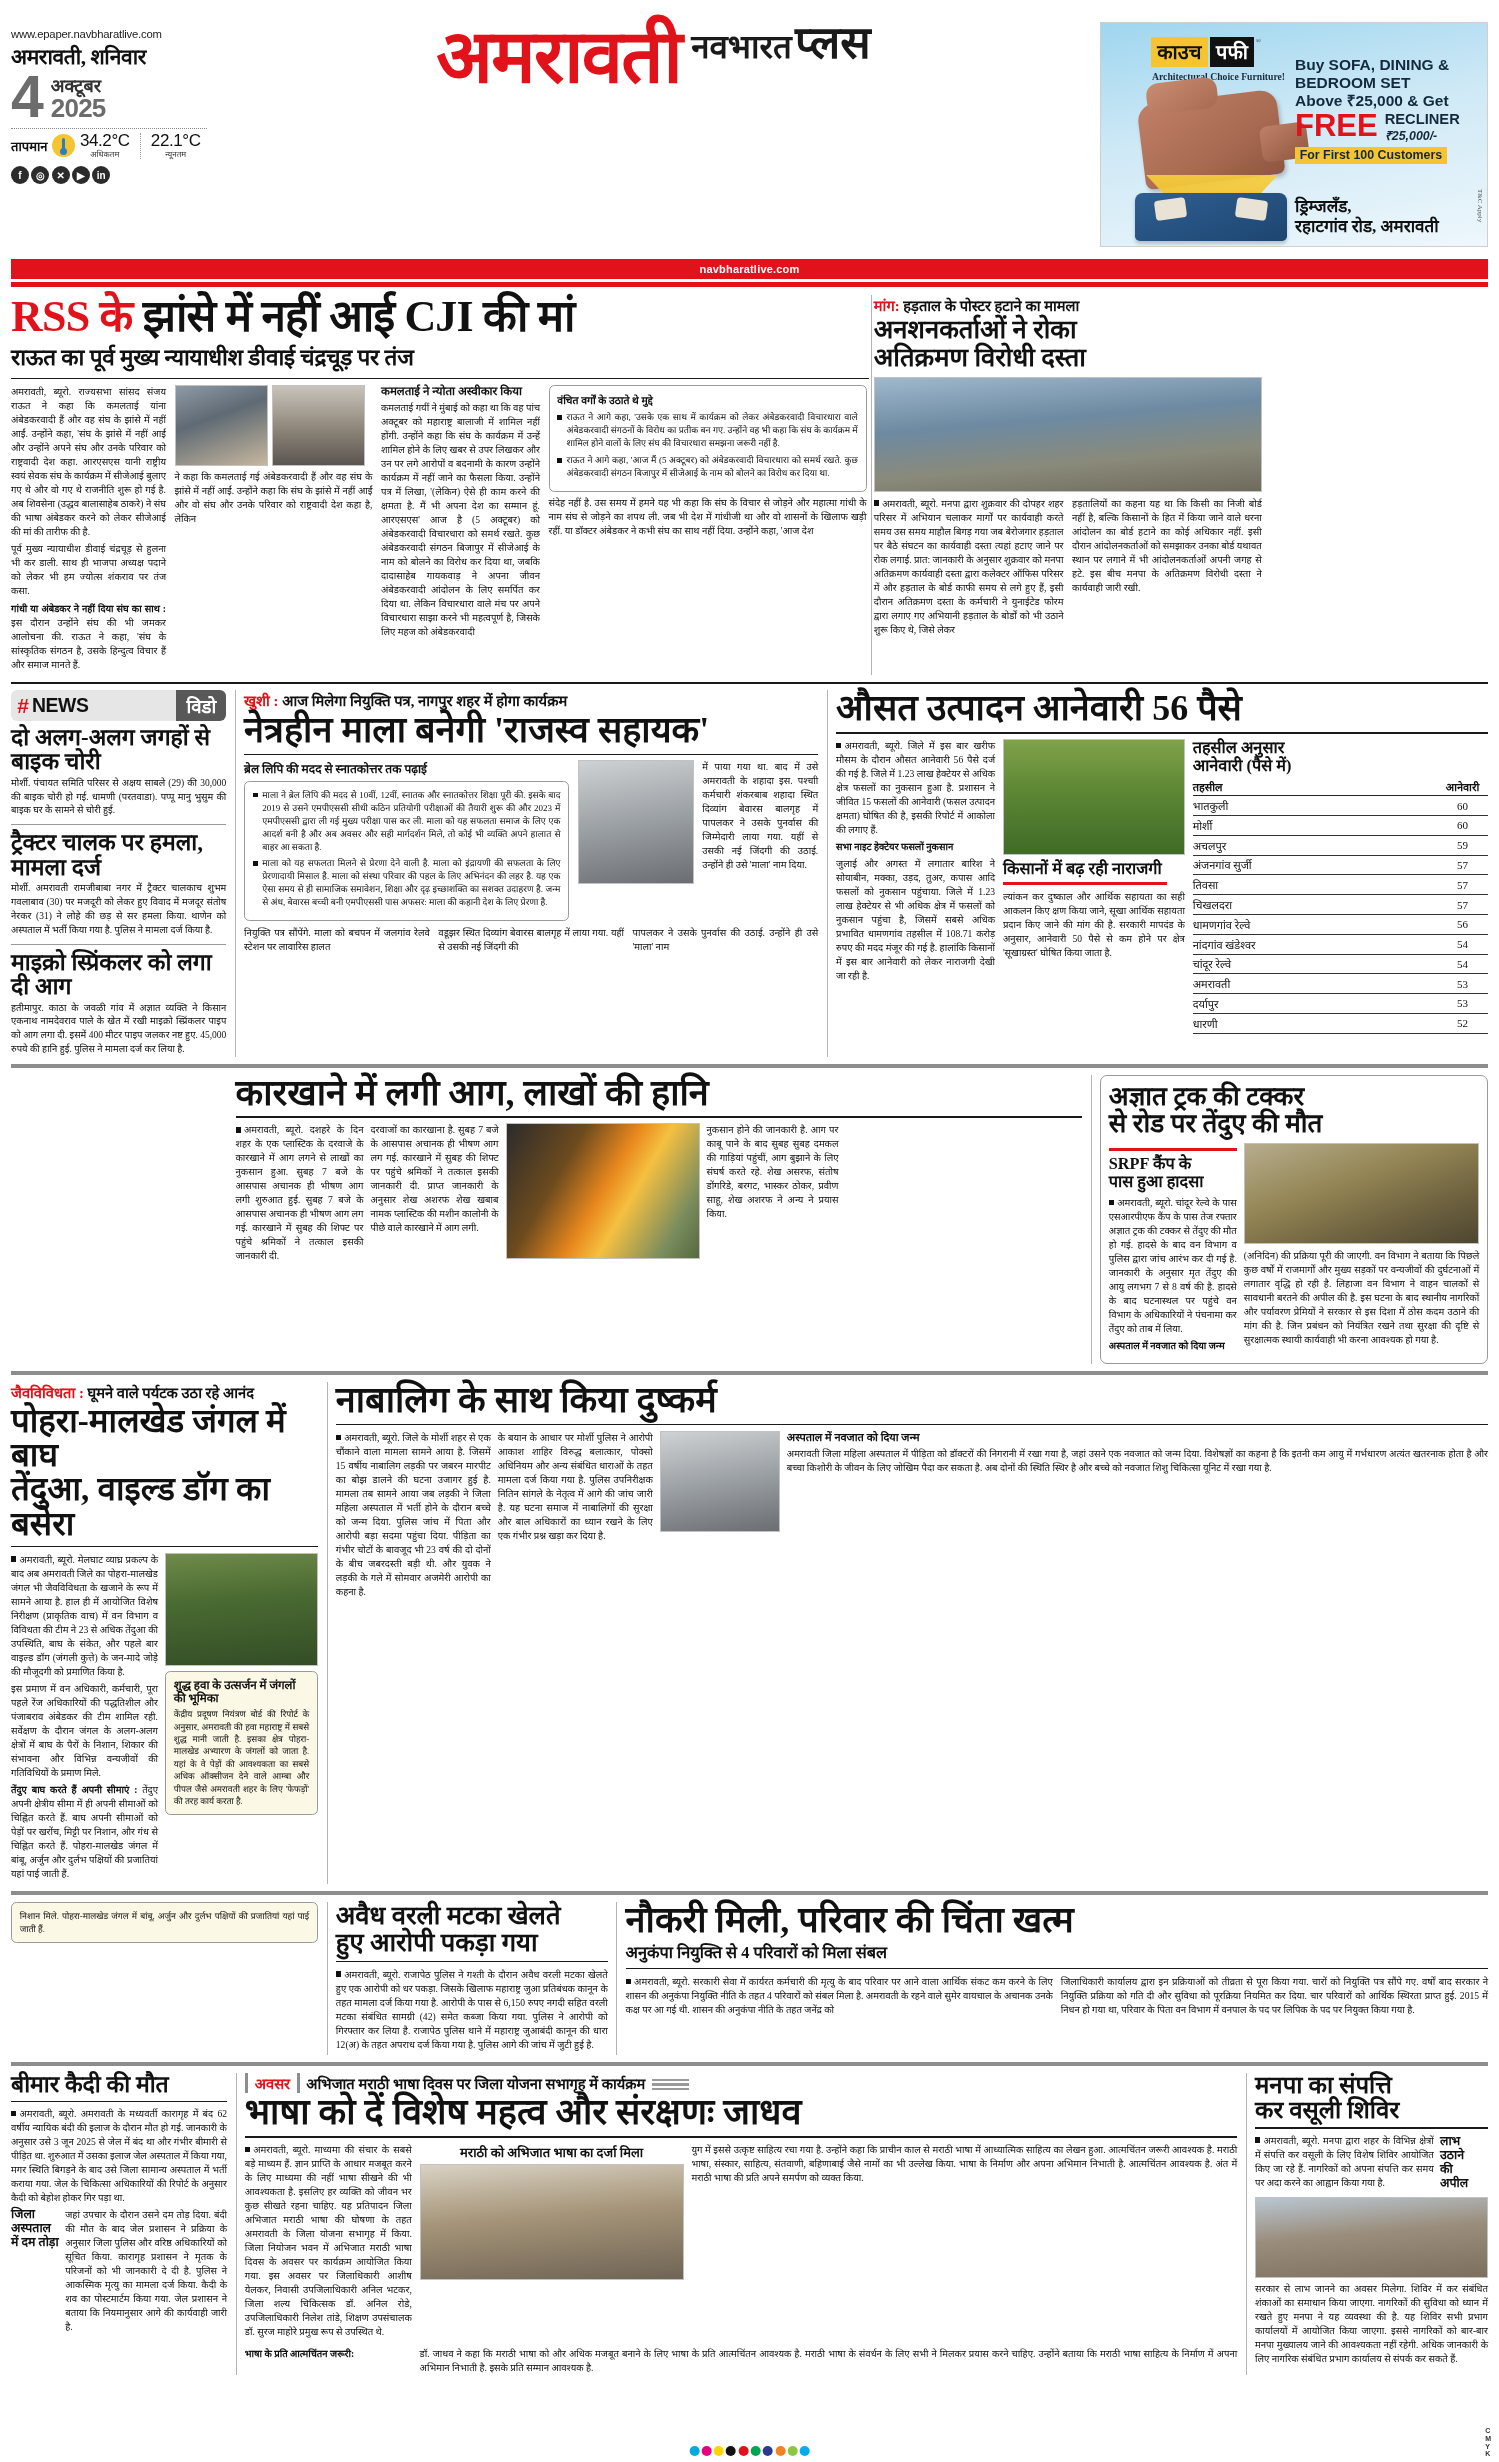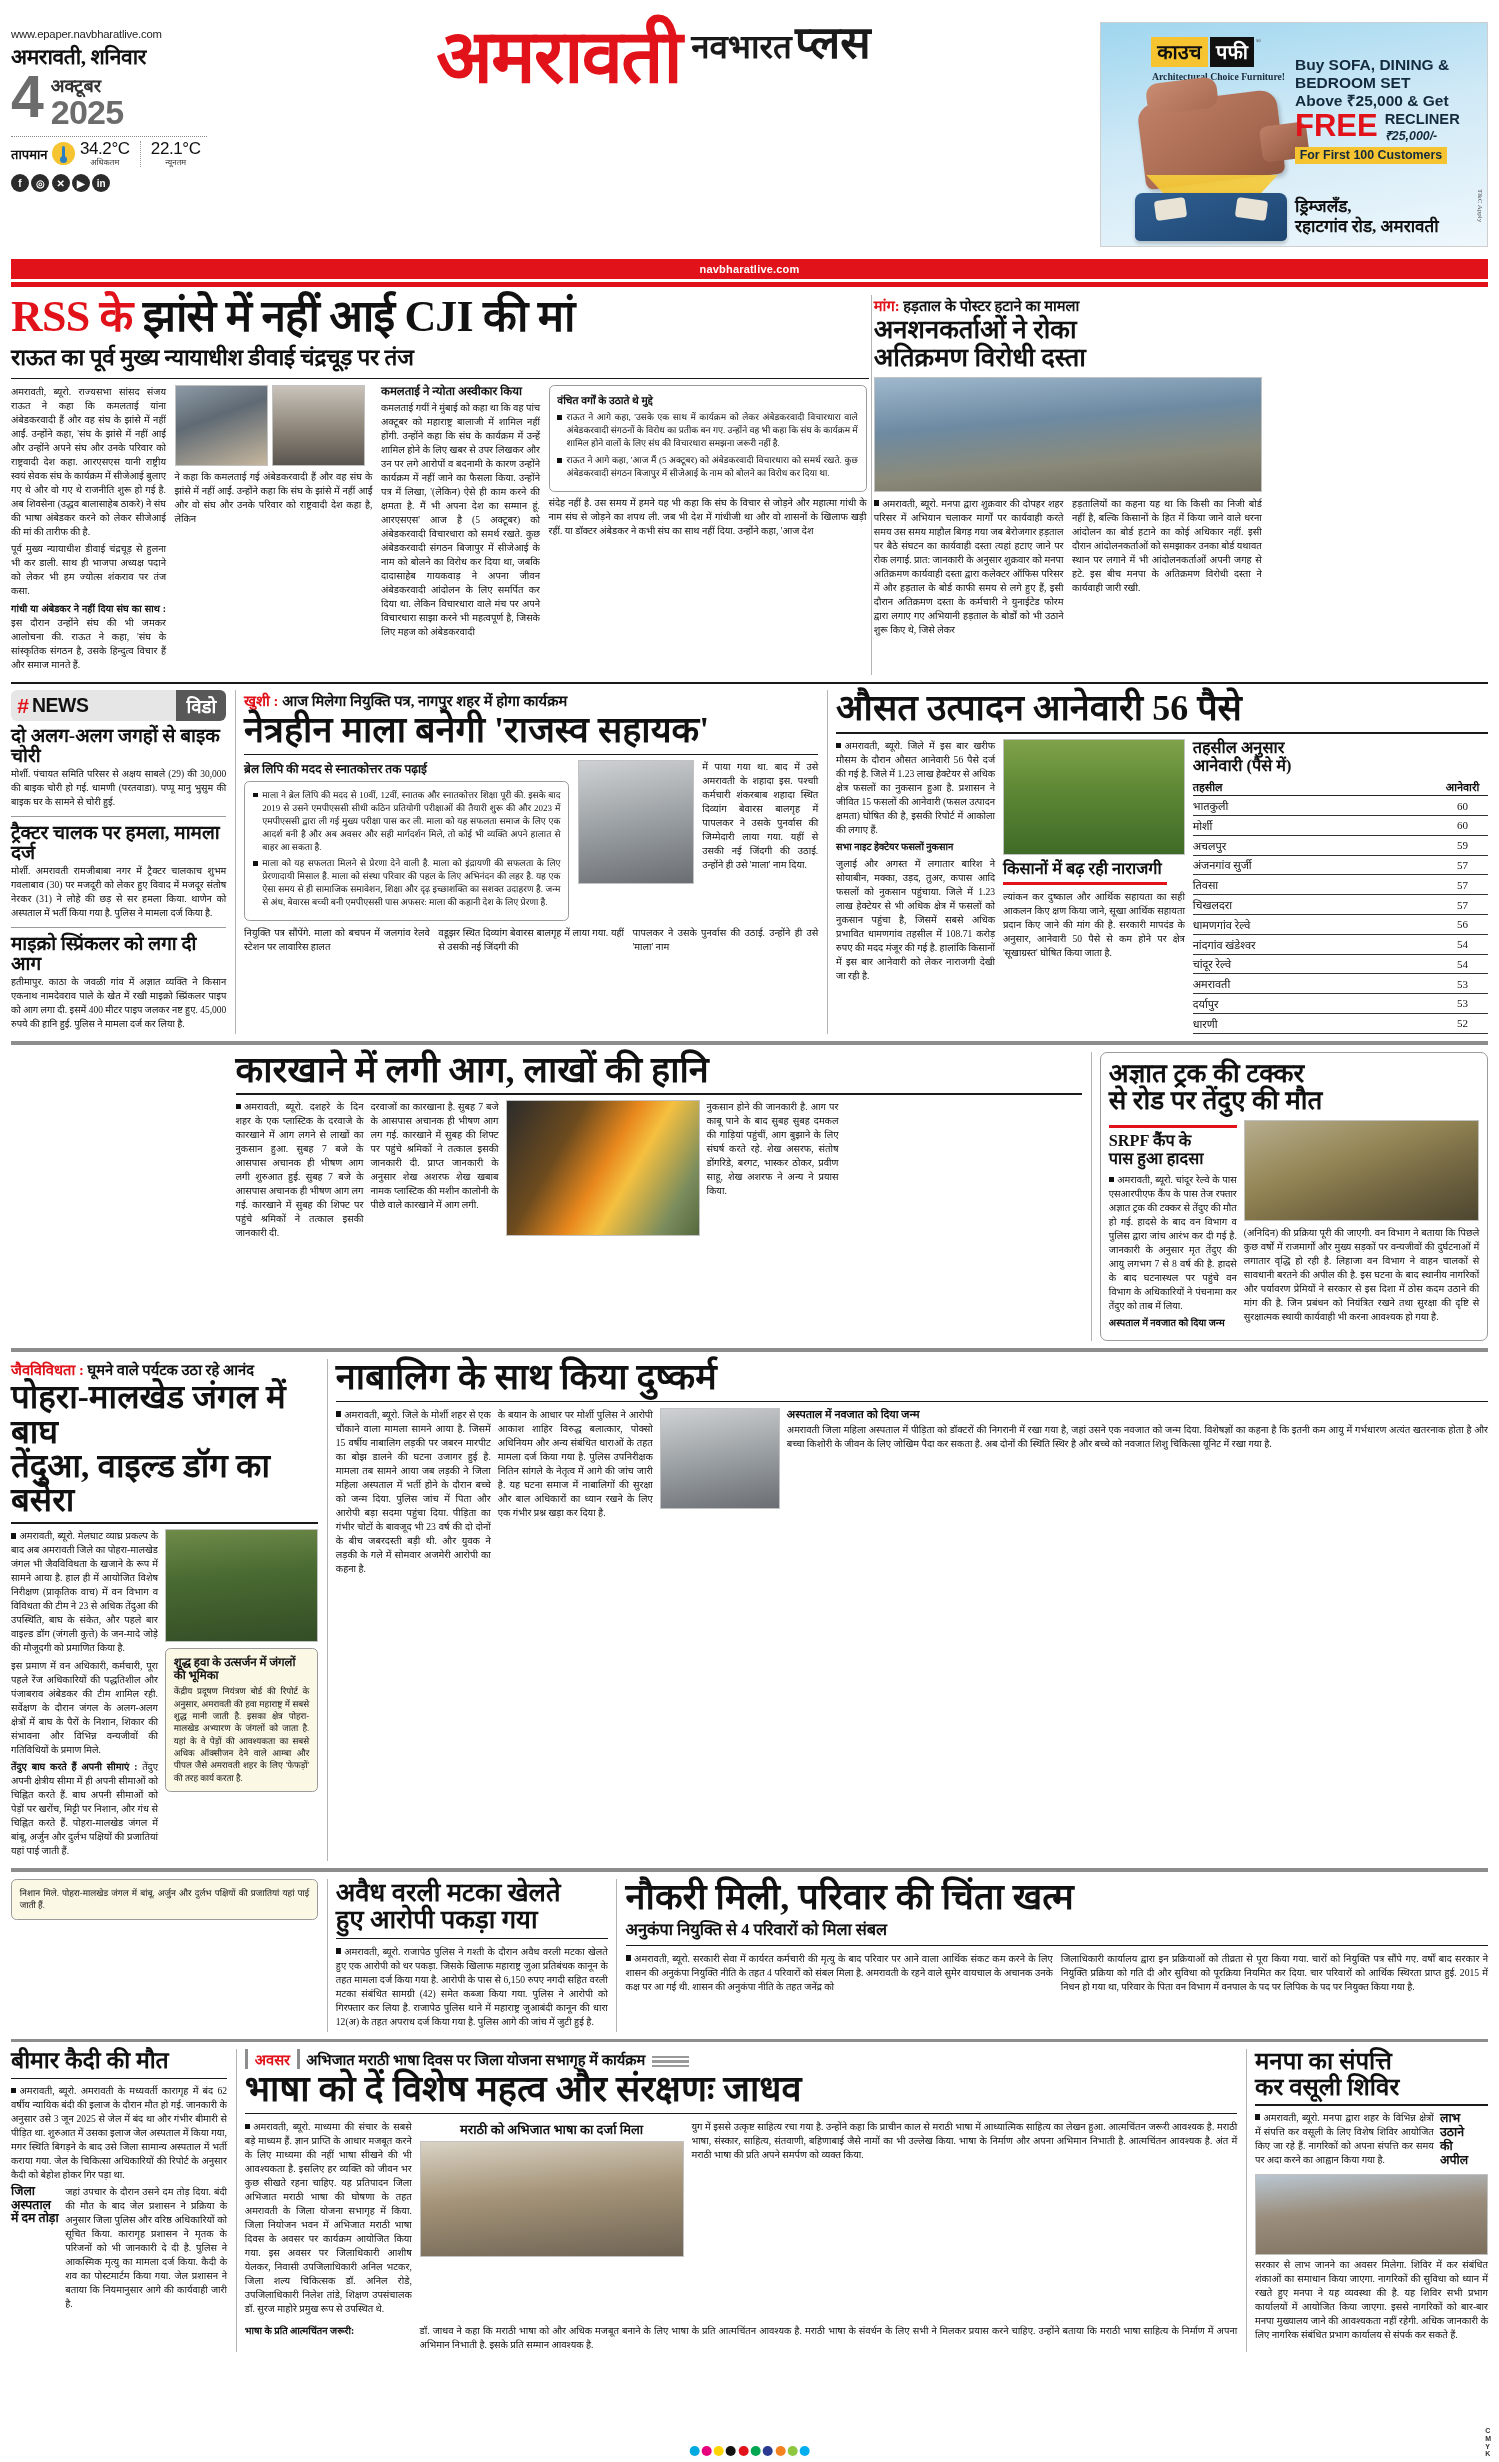--- a/index.html
+++ b/index.html
@@ -43,21 +43,21 @@
   .site-url { font-family: "Liberation Sans", sans-serif; font-size: 11.3px; color: #222; letter-spacing: -0.2px; }
   .city-day { font-size: 21px; font-weight: 700; margin-top: 1.6px; letter-spacing: -0.4px; }
   .datewrap { display: flex; align-items: flex-start; margin-top: 3.1px; }
   .bigdate {
     font-family: "Liberation Sans", sans-serif;
     font-size: 59px; font-weight: 700; color: #6c6c6c; line-height: .82;
     letter-spacing: -2.3px;
   }
   .dmwrap { margin-left: 9.3px; padding-top: 4.7px; }
   .month { font-size: 18px; font-weight: 700; color: #333; line-height: 1; }
-  .year { font-family: "Liberation Sans", sans-serif; font-size: 34px; font-weight: 700; color: #6c6c6c; line-height: 1; letter-spacing: -0.8px; }
+  .year { font-family: "Liberation Sans", sans-serif; font-size: 26px; font-weight: 700; color: #6c6c6c; line-height: 1; letter-spacing: -0.8px; }
   .dotline { border-top: 1.6px dotted #888; margin: 6.2px 0 3.9px; }
   .temprow { display: flex; align-items: center; gap: 4.7px; }
   .tlabel { font-size: 13px; font-weight: 700; }
   .thermo {
     width: 23px; height: 23px; border-radius: 50%;
     background: #f5c430; position: relative; flex: none;
   }
   .thermo::after {
     content: ""; position: absolute; left: 10px; top: 3.9px;
     width: 3.1px; height: 11.6px; border-radius: 1.6px; background: #2b7fc1;
@@ -197,21 +197,21 @@
   
   .newstab {
     display: flex; align-items: stretch; border-radius: 6.2px; overflow: hidden;
     width: 100%; height: 31px;
   }
   .nt-a { background: #e6e6e6; display: flex; align-items: center; padding: 0 6.2px; gap: 3.1px; flex: 1; }
   .nt-hash { color: #e1121a; font-family: "Liberation Sans", sans-serif; font-size: 21px; font-weight: 700; }
   .nt-news { font-family: "Liberation Sans", sans-serif; font-size: 19.4px; font-weight: 700; letter-spacing: -0.4px; }
   .nt-b { background: #585858; color: #fff; display: flex; align-items: center; padding: 0 10px; font-size: 18.6px; font-weight: 700; }
 
-  .sb-h { font-size: 19px; font-weight: 700; line-height: 1.06; margin: 4.7px 0 2.3px; }
+  .sb-h { font-size: 23px; font-weight: 700; line-height: 1.06; margin: 4.7px 0 2.3px; }
   .sb-body { font-size: 9.5px; line-height: 1.45; text-align: justify; }
 
   .sec-h { font-size: 28px; font-weight: 700; line-height: 1.06; }
   .sec-h-lg { font-size: 33px; font-weight: 700; line-height: 1.04; }
   .sec-h-xl { font-size: 36px; font-weight: 700; line-height: 1.03; }
 
   
   .tbl { width: 100%; border-collapse: collapse; font-size: 10px; }
   .tbl caption { font-size: 16.3px; font-weight: 700; text-align: left; line-height: 1.1; padding-bottom: 2.3px; }
   .tbl th { text-align: left; font-weight: 700; font-size: 11px; padding: 1.6px 0; border-bottom: 1.2px solid #222; }

